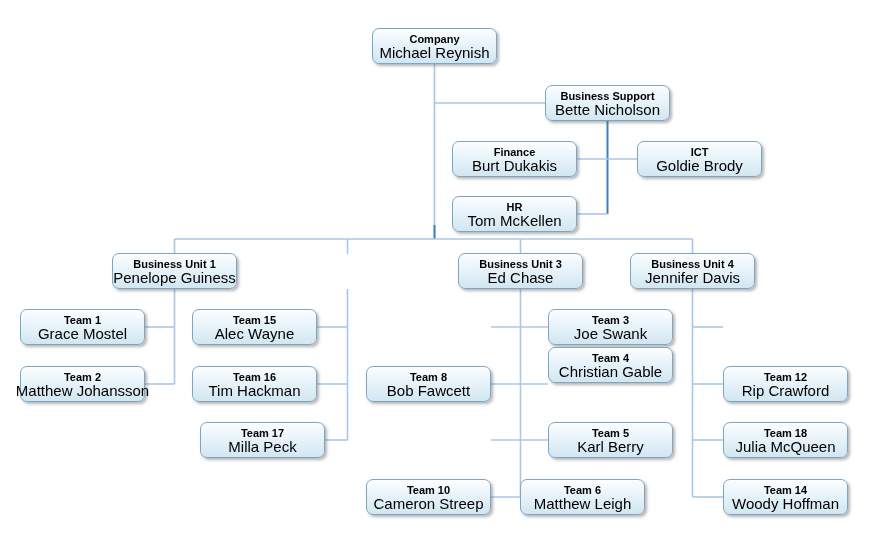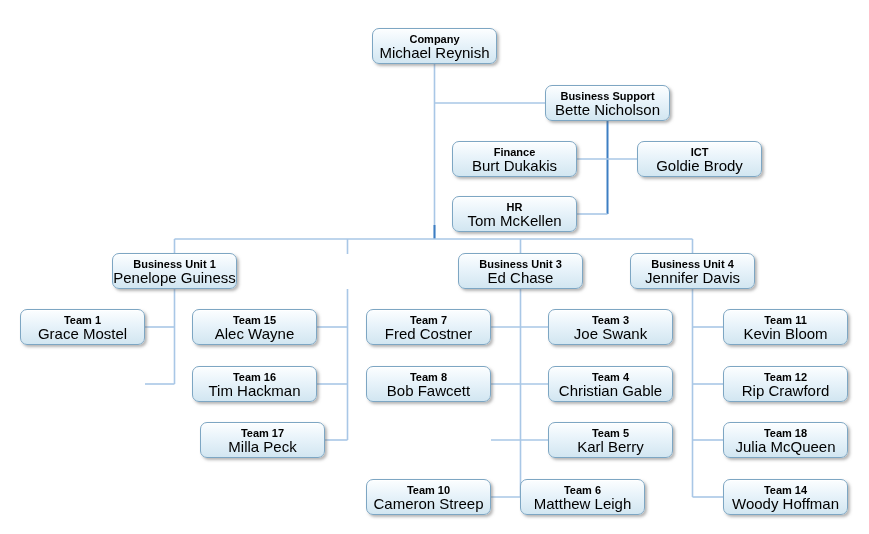--- a/index.html
+++ b/index.html
@@ -134,68 +134,64 @@
   </div>
   <div class="node" style="left:630px;top:253px">
     <div class="t">Business Unit 4</div>
     <div class="p">Jennifer Davis</div>
   </div>
 
   <div class="node" style="left:20px;top:309px">
     <div class="t">Team 1</div>
     <div class="p">Grace Mostel</div>
   </div>
+  <div class="node" style="left:20px;top:366px">
+    <div class="t">Team 2</div>
+    <div class="p">Matthew Johansson</div>
+  </div>
 
   <div class="node" style="left:192px;top:309px">
     <div class="t">Team 15</div>
     <div class="p">Alec Wayne</div>
   </div>
   <div class="node" style="left:192px;top:366px">
     <div class="t">Team 16</div>
     <div class="p">Tim Hackman</div>
   </div>
   <div class="node" style="left:200px;top:422px">
     <div class="t">Team 17</div>
     <div class="p">Milla Peck</div>
   </div>
 
-  <div class="node" style="left:366px;top:309px">
-    <div class="t">Team 7</div>
-    <div class="p">Fred Costner</div>
-  </div>
   <div class="node" style="left:366px;top:366px">
     <div class="t">Team 8</div>
     <div class="p">Bob Fawcett</div>
   </div>
   <div class="node" style="left:366px;top:479px">
     <div class="t">Team 10</div>
     <div class="p">Cameron Streep</div>
   </div>
 
   <div class="node" style="left:548px;top:309px">
     <div class="t">Team 3</div>
     <div class="p">Joe Swank</div>
   </div>
-  <div class="node" style="left:548px;top:366px">
+  <div class="node" style="left:548px;top:347px">
     <div class="t">Team 4</div>
     <div class="p">Christian Gable</div>
   </div>
   <div class="node" style="left:548px;top:422px">
     <div class="t">Team 5</div>
     <div class="p">Karl Berry</div>
   </div>
   <div class="node" style="left:520px;top:479px">
     <div class="t">Team 6</div>
     <div class="p">Matthew Leigh</div>
   </div>
 
-  <div class="node" style="left:723px;top:309px">
-    <div class="t">Team 11</div>
-    <div class="p">Kevin Bloom</div>
-  </div>
   <div class="node" style="left:723px;top:366px">
     <div class="t">Team 12</div>
     <div class="p">Rip Crawford</div>
   </div>
   <div class="node" style="left:723px;top:422px">
     <div class="t">Team 18</div>
     <div class="p">Julia McQueen</div>
   </div>
   <div class="node" style="left:723px;top:479px">
     <div class="t">Team 14</div>

